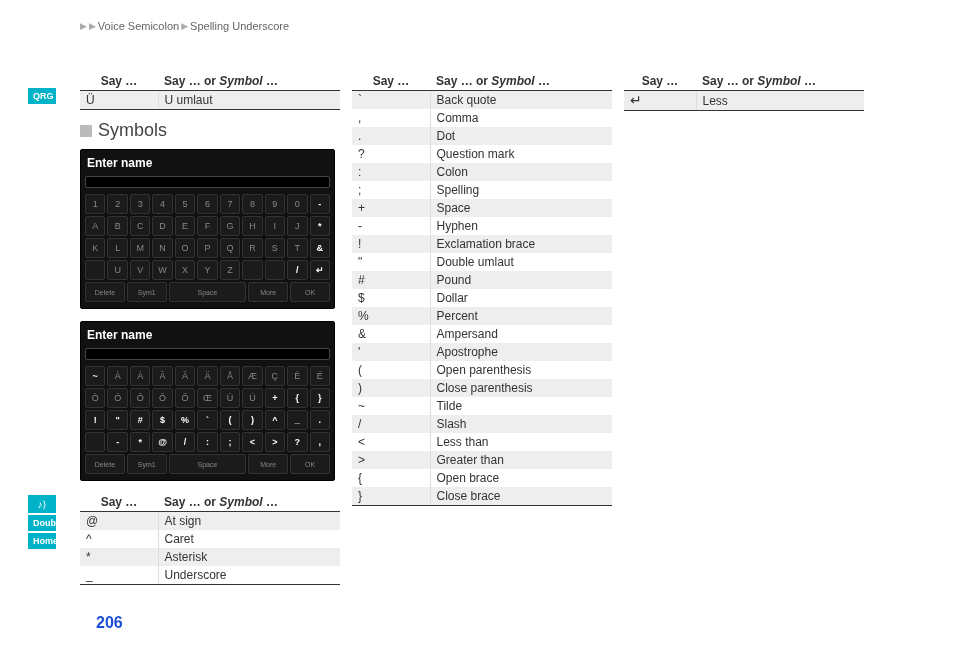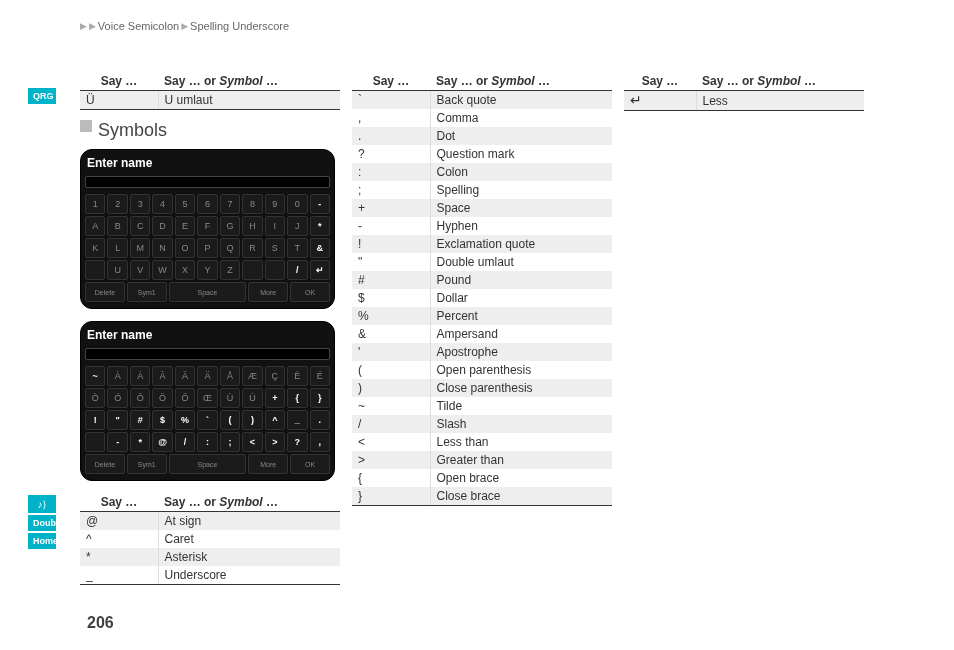--- a/index.html
+++ b/index.html
@@ -69,32 +69,33 @@
   table.sym tr.last td {
     border-bottom: 1px solid #333;
   }
   .italic { font-style: italic; }
 
   .section-title {
     font-size: 18px;
     color: #444;
     margin: 10px 0 8px 0;
     display: flex;
+    align-items: center;
     gap: 6px;
   }
   .section-title .sq {
     width: 12px; height: 12px; background: #bbb; display: inline-block;
   }
 
   
   .kbd-shot {
     width: 255px;
     background: #111;
     border: 1px solid #000;
-    border-radius: 12px;
+    border-radius: 2px;
     padding: 4px 4px 6px 4px;
     margin-bottom: 12px;
     box-sizing: border-box;
   }
   .kbd-title {
     color: #fff;
     font-weight: bold;
     font-size: 12px;
     padding: 2px 2px 6px 2px;
   }
@@ -166,25 +167,25 @@
   }
   .side-voice {
     background: #00b3c8;
     width: 28px; height: 18px;
     display:flex; align-items:center; justify-content:center;
     color:#fff; font-size:10px;
   }
 
   .page-num {
     position: absolute;
-    left: 87px;
+    left: 96px;
     top: 614px;
     font-size: 16px;
     font-weight: bold;
-    color: #404040;
+    color: #1d4ed8;
   }
 </style>
 </head>
 <body>
 
 <div class="sidebar">
   <div class="side-label">QRG</div>
 </div>
 
 <div class="side-group-bottom">
@@ -426,21 +427,21 @@
             <tr class="alt">
               <td>+</td>
               <td>Space</td>
             </tr>
             <tr>
               <td>-</td>
               <td>Hyphen</td>
             </tr>
             <tr class="alt">
               <td>!</td>
-              <td>Exclamation quote</td>
+              <td>Exclamation brace</td>
             </tr>
             <tr>
               <td>"</td>
               <td>Double umlaut</td>
             </tr>
             <tr class="alt">
               <td>#</td>
               <td>Pound</td>
             </tr>
             <tr>

